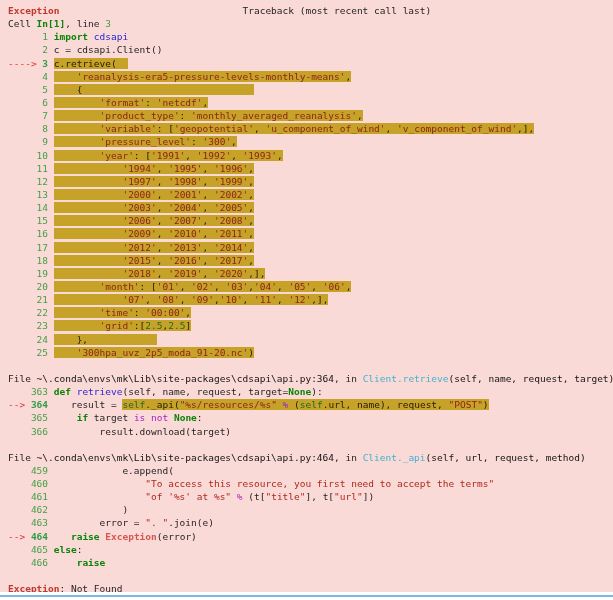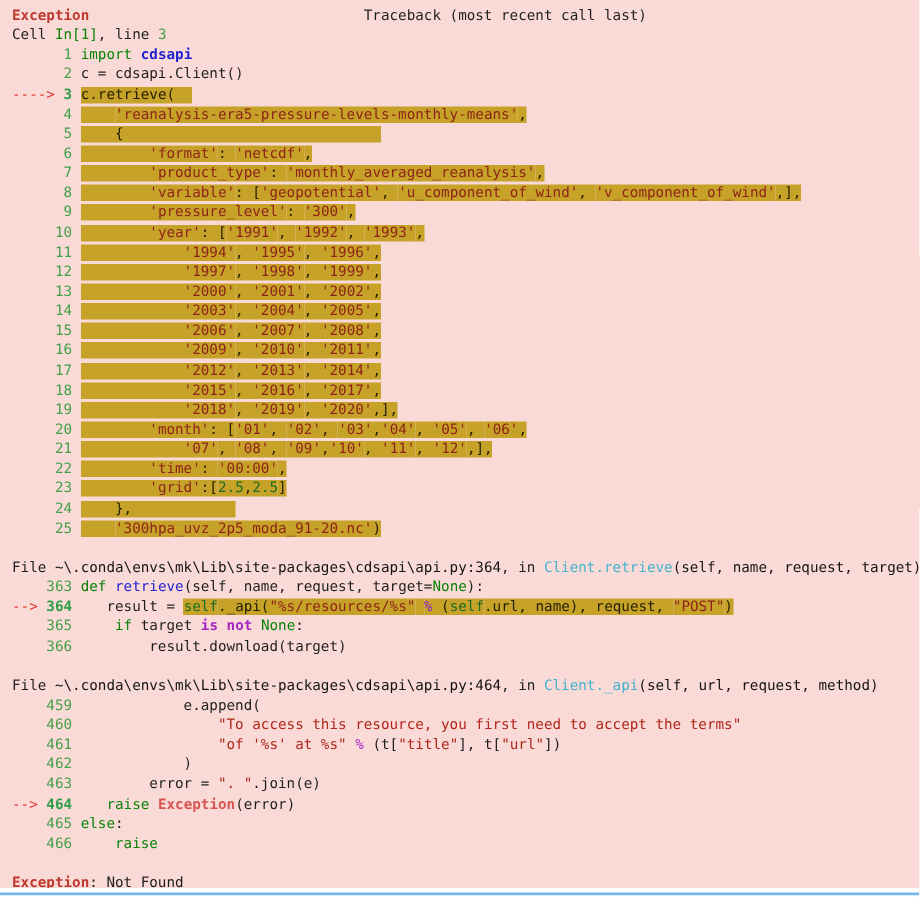--- a/index.html
+++ b/index.html
@@ -7,27 +7,27 @@
           font-family:"DejaVu Sans Mono",monospace;}
   .tb{background:#fadad7;width:613px;height:592px;box-sizing:border-box;
       padding:4px 0 0 8px;font-size:9.5px;line-height:13.15px;white-space:pre;
       overflow:hidden;}
   .row{height:13.15px;white-space:pre;}
   .p{color:#1f1f1f}
   .b{color:#141414;font-weight:normal}
   .r{color:#de352b}
   .n{color:#43a047}
   .nb{color:#2e9e46;font-weight:bold}
-  .k{color:#0a8308;font-weight:normal}
+  .k{color:#0a8308;font-weight:bold}
   .f{color:#1f1fd4}
-  .fb{color:#1f1fd4;font-weight:bold}
+  .fb{color:#1f1fd4;font-weight:normal}
   .cy{color:#45b2cd}
   .s{color:#b0271c}
   .o{color:#a626c4}
-  .ob{color:#a626c4;font-weight:bold}
+  .ob{color:#a626c4;font-weight:normal}
   .e{color:#d65550;font-weight:bold}
   .ex{color:#bf382e;font-weight:bold}
   .g{color:#157f2d}
   .h{background:#c6a229;color:#262000}
   .s.h{color:#8e2419}
   .g.h{color:#1c6b22}
   .o.h{color:#8d1fd0}
   .gap-top{height:3px;background:#ffffff;}
   .blue-line{height:2px;background:#79b8ea;}
   .gap-bottom{height:3px;background:#ffffff;}

